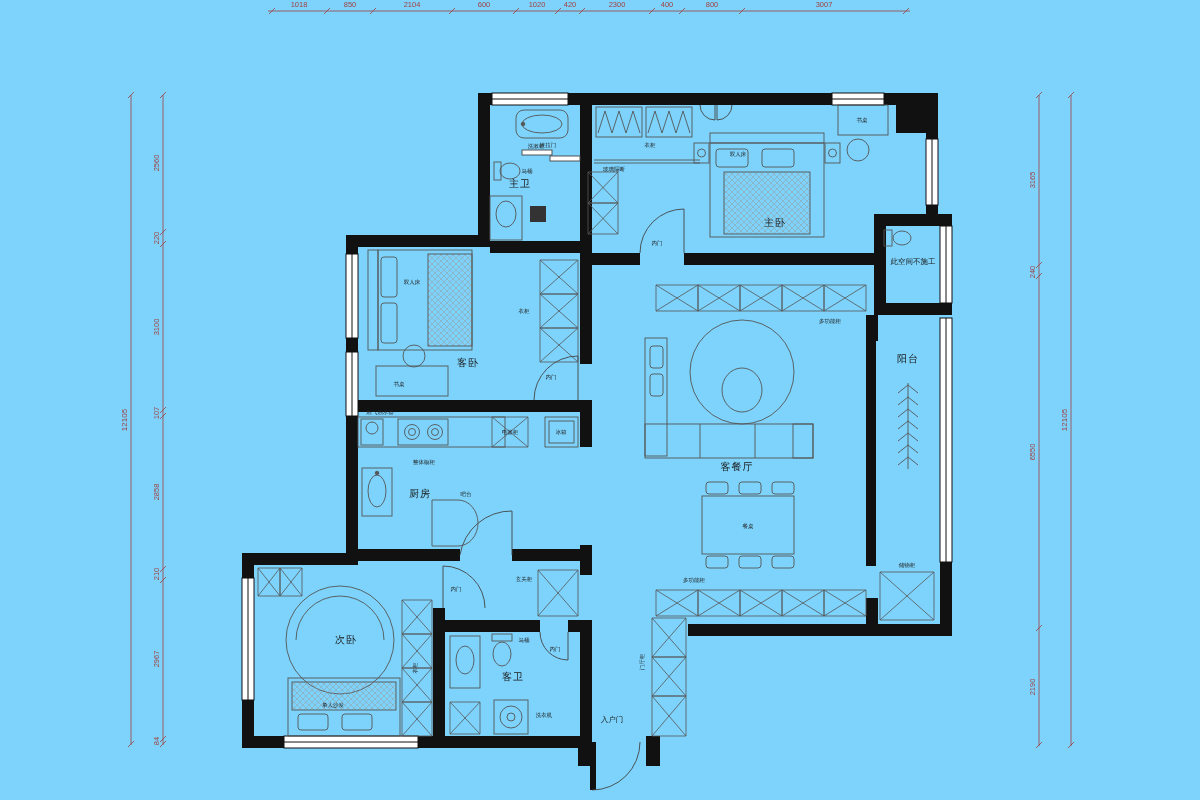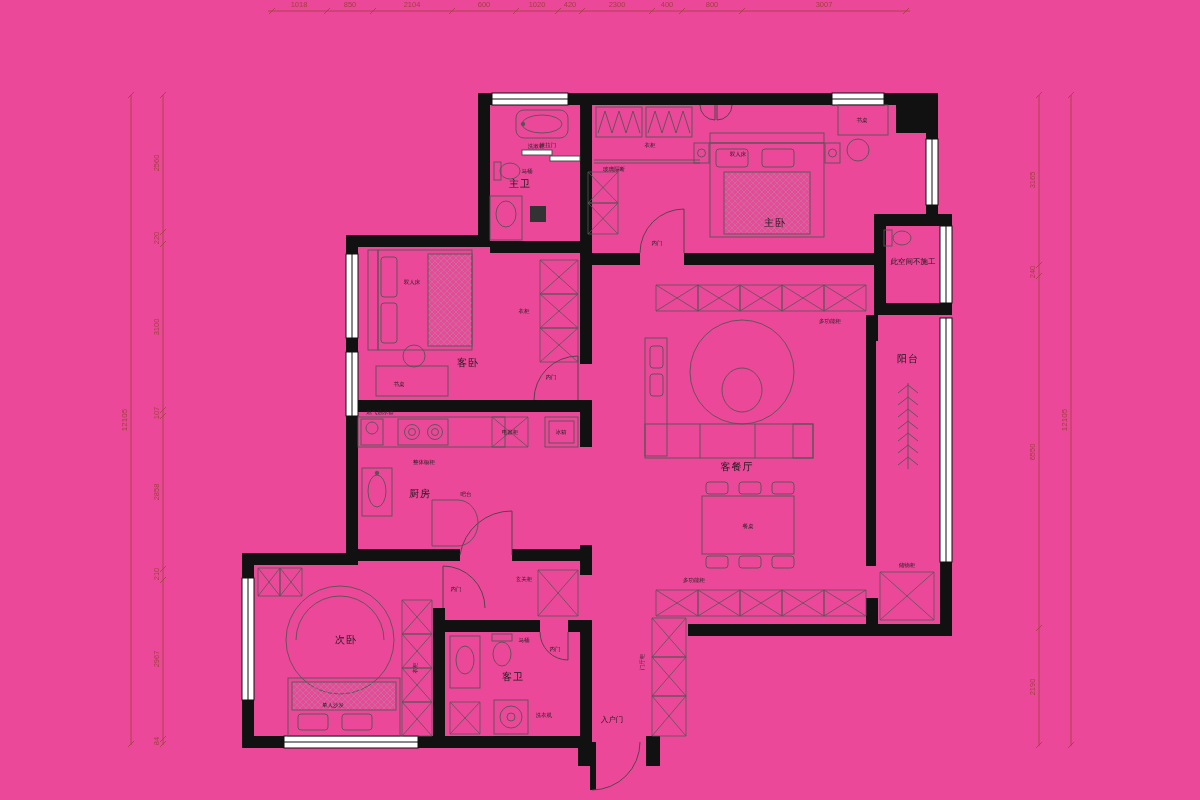--- a/index.html
+++ b/index.html
@@ -1,16 +1,16 @@
 <!DOCTYPE html>
 <html><head>
 <meta charset="utf-8">
 <style>
   html,body{margin:0;padding:0;background:#f4f4f4;}
-  .canvas{width:1200px;height:800px;background:#ec4899;position:relative;overflow:hidden;}
+  .canvas{width:1200px;height:800px;background:#7dd3fc;position:relative;overflow:hidden;}
   svg{display:block;}
   svg text{font-family:"Liberation Sans","DejaVu Sans",sans-serif;fill:#1a1a1a;}
   .rl{font-size:10px;letter-spacing:1px;}
   .rls{font-size:7.5px;}
   .fl{font-size:5.5px;fill:#222;}
   .dim{font-size:7.5px;fill:#a04040;}
   .dimt{font-size:8px;fill:#a04040;}
 </style>
 </head>
 <body>

